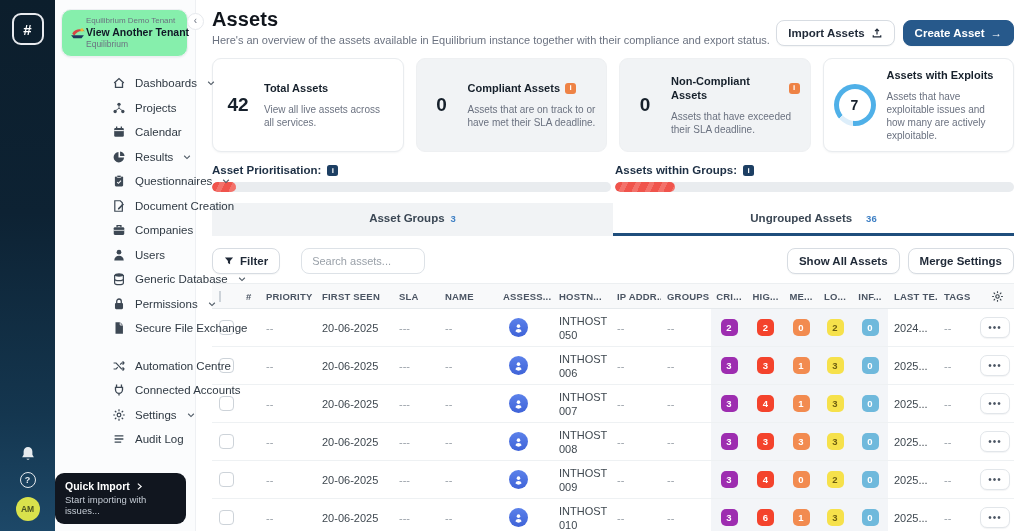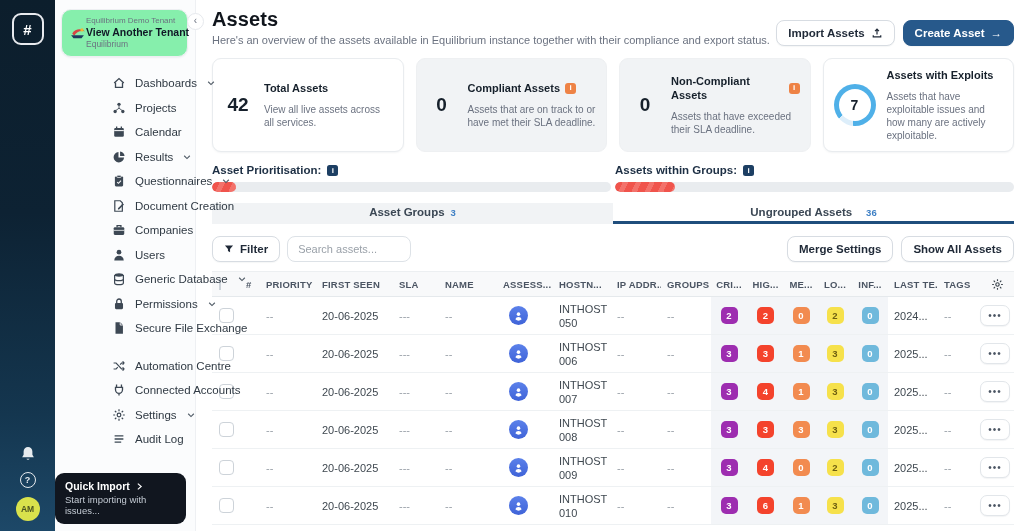--- a/index.html
+++ b/index.html
@@ -70,27 +70,27 @@
   
   .bars { display:grid; grid-template-columns:1fr 1fr; gap:4px; margin-top:12px; }
   .bar-label { font-size:11.5px; font-weight:bold; color:#1d2f44; display:flex; align-items:center; gap:6px; }
   .info-navy { width:11px; height:11px; background:#1d3f63; border-radius:2.5px; color:#fff; font-size:8px; font-weight:bold;
     display:inline-flex; align-items:center; justify-content:center; font-style:normal; }
   .track { margin-top:6px; height:10px; border-radius:6px; background:#e9ecef; overflow:hidden; }
   .fill { height:100%; border-radius:6px; background:repeating-linear-gradient(115deg,#f0544c 0 7px,#f3726b 7px 12px); }
 
   
   .tabs { display:flex; margin-top:11px; }
-  .tab { flex:1; height:21px; display:flex; align-items:center; justify-content:center; gap:6px;
+  .tab { flex:1; height:33px; display:flex; align-items:center; justify-content:center; gap:6px;
     font-size:11.5px; font-weight:600; color:#3b4754; cursor:pointer; background:#f1f3f5; border-bottom:3px solid transparent; }
   .tab.active { background:#fff; border-bottom:3px solid #1f4e7c;gap:14px; }
   .tab-count { font-size:9.5px; font-weight:bold; color:#3d7fc4; }
 
   
-  .toolbar { display:flex; align-items:center; gap:7px; margin-top:12px; }
+  .toolbar { display:flex; align-items:center; gap:21px; margin-top:12px; }
   .search { height:26px; width:124px; border:1px solid #dde2e7; border-radius:8px; padding:0 10px;
     font-size:11px; color:#1f2937; font-family:"Liberation Sans",sans-serif; outline:none; }
   .search::placeholder { color:#9aa1a9; }
   .toolbar-right { margin-left:auto; display:flex; gap:8px; }
 
   
   .table { margin-top:9px; --cols:28px 20px 56px 77px 46px 58px 56px 58px 50px 50px 36px 37px 34px 34px 36px 50px 36px 40px; }
   .thead { display:grid; grid-template-columns:var(--cols); align-items:center; height:26px;
     background:#f8f9fa; border-top:1px solid #eceff1; border-bottom:1px solid #e5e9ec; }
   .th { font-size:9.5px; font-weight:bold; color:#4b5563; letter-spacing:.2px; white-space:nowrap; overflow:hidden; padding-left:6px; }
@@ -437,24 +437,24 @@
       <span class="ic">
           <svg viewBox="0 0 16 16" fill="currentColor" style="width:10px;height:10px">
             <path d="M1.5 2.5h13L9.7 8v5l-3.4-1.7V8z"></path>
           </svg>
         </span>
       <span>Filter</span>
     </button>
     <input class="search" type="text" placeholder="Search assets..." style="">
     <div class="toolbar-right">
       <button class="btn">
-          <span>Merge Settings</span>
+          <span>Show All Assets</span>
         </button>
       <button class="btn">
-          <span>Show All Assets</span>
+          <span>Merge Settings</span>
         </button>
     </div>
   </div>
 
   <div class="table">
     <div class="thead" id="thead">
         <div class="th"><span class="checkbox" style="margin-left:1px"></span></div>
         <div class="th">#</div>
         <div class="th">PRIORITY</div>
         <div class="th">FIRST SEEN</div>

